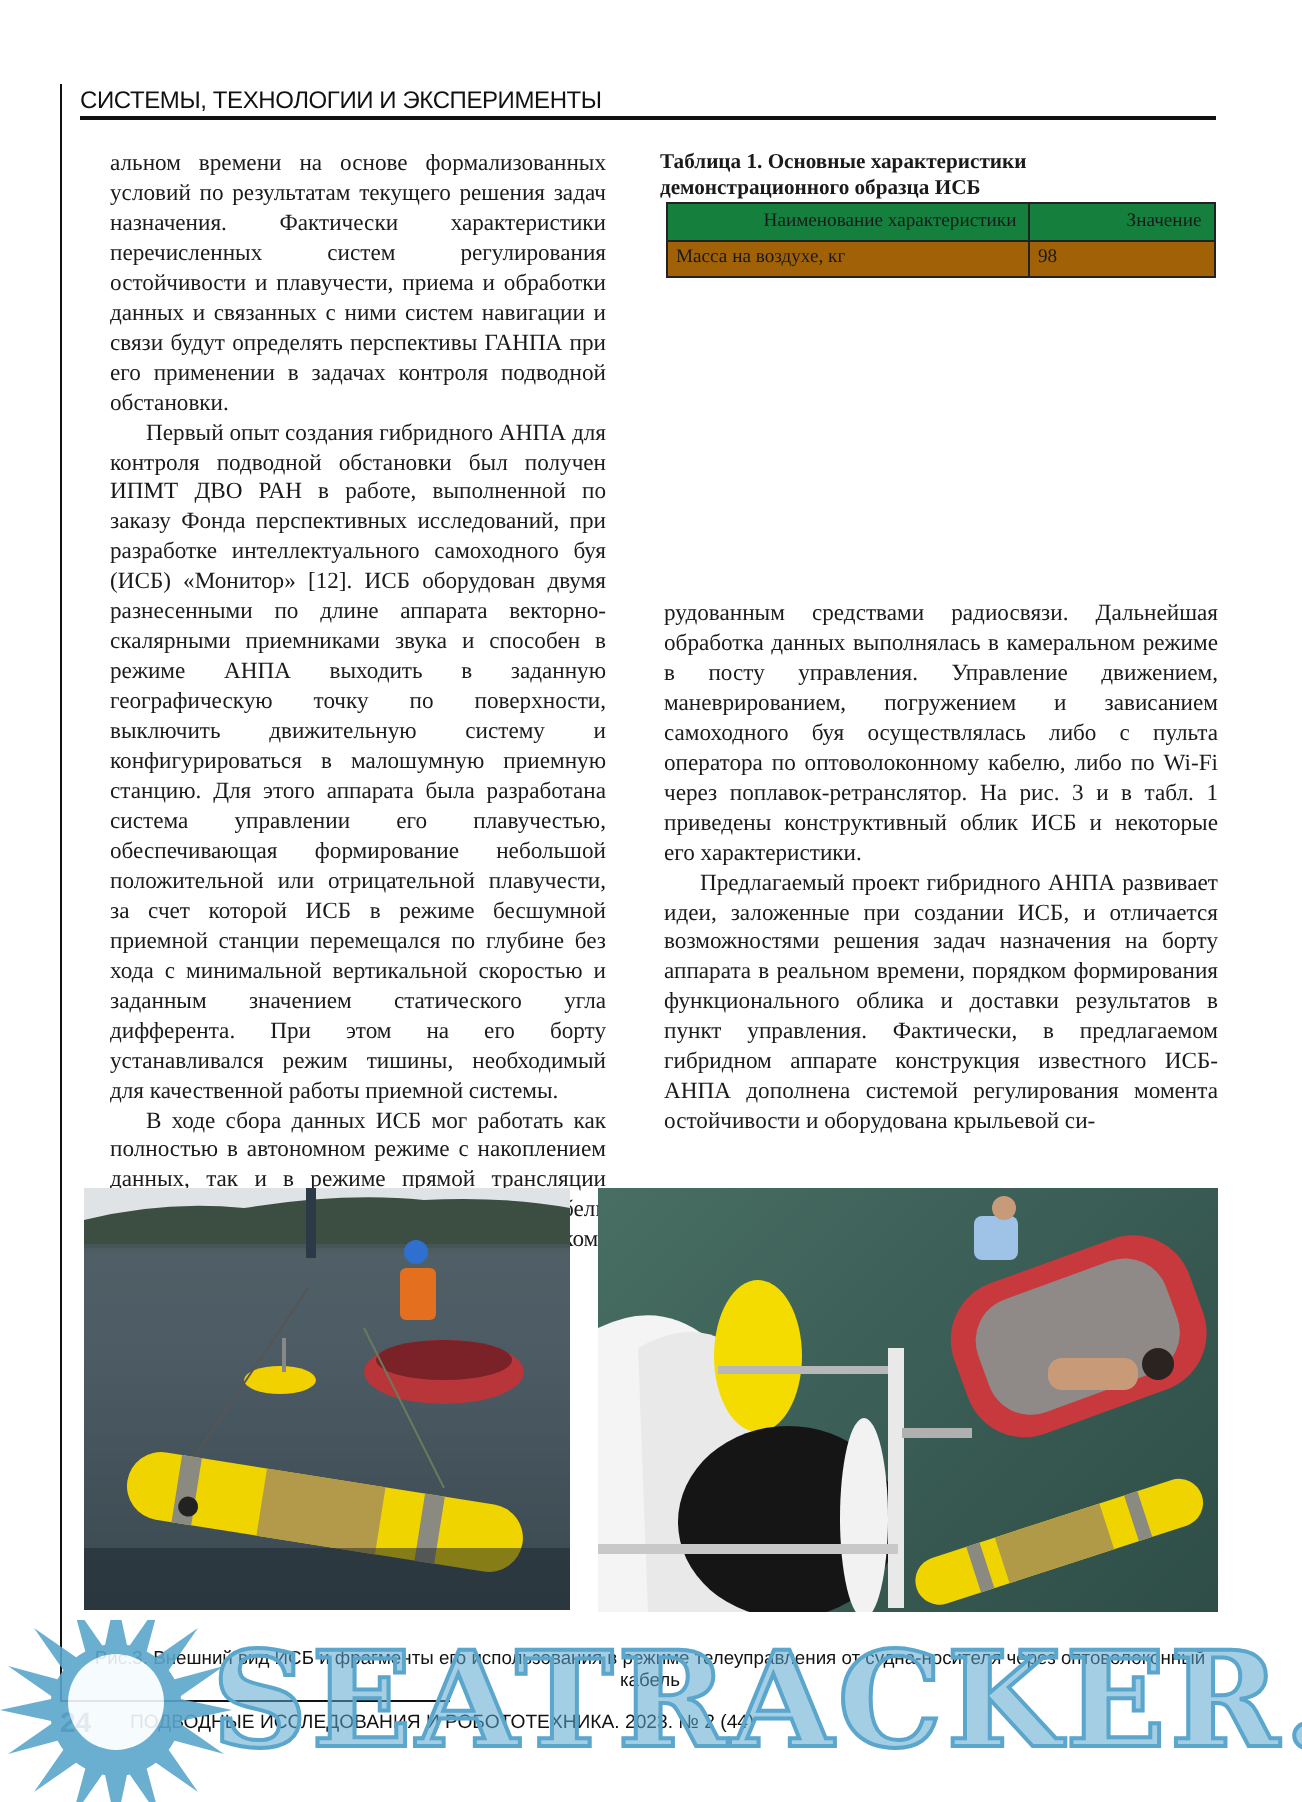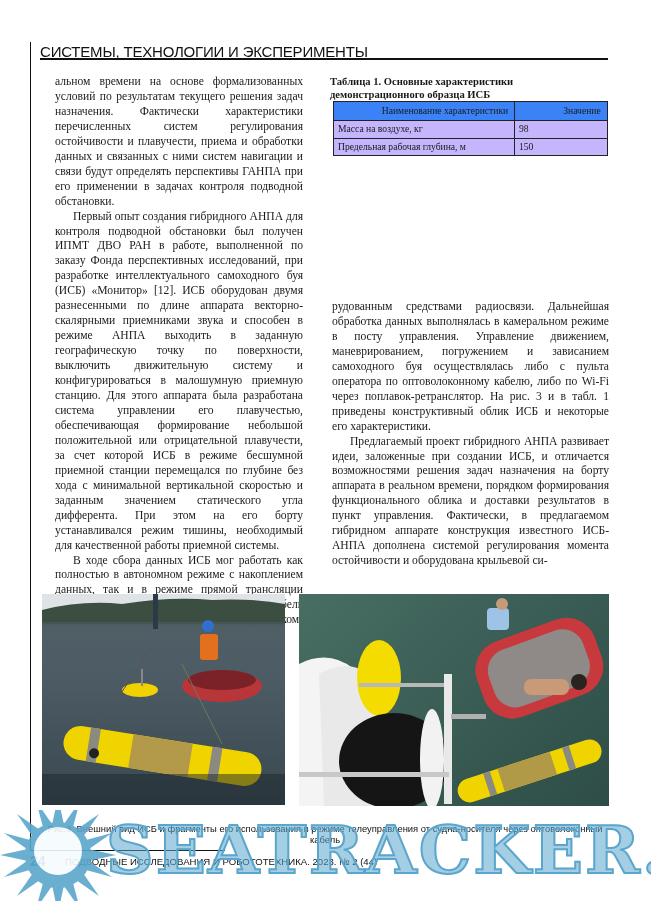--- a/index.html
+++ b/index.html
@@ -4,41 +4,41 @@
 <style>
   html, body { margin:0; padding:0; }
   body {
     width:651px; height:901px; background:#ffffff; position:relative; overflow:hidden;
     font-family:"Liberation Serif", serif; color:#1a1a1a;
   }
   .frame-left { position:absolute; left:30px; top:42px; width:1px; height:809px; background:#111; }
   .frame-bottom { position:absolute; left:30px; top:850px; width:195px; height:1px; background:#111; }
   .running-head {
     position:absolute; left:40px; top:43px; font-family:"Liberation Sans", sans-serif;
-    font-size:15px; letter-spacing:-0.2px; color:#111;
+    font-size:12px; letter-spacing:-0.2px; color:#111;
   }
   .head-rule { position:absolute; left:40px; top:58px; width:568px; height:1.5px; background:#111; }
 
   .col { position:absolute; font-size:11.6px; line-height:14.95px; text-align:justify; }
   .col p { margin:0; }
   .col p.indent { text-indent:18px; }
   .col-left { left:55px; top:75px; width:248px; }
   .col-right { left:332px; top:300px; width:277px; }
 
   .table-caption {
     position:absolute; left:330px; top:75px; width:275px; text-align:left;
     font-weight:bold; font-size:10.6px; line-height:13px;
   }
   table.specs {
     position:absolute; left:333px; top:101px; width:275px; border-collapse:collapse;
     font-size:9.6px; line-height:12.5px;
   }
   table.specs th, table.specs td { border:1px solid #222; padding:2px 4px; }
-  table.specs th { background:#3b82f6; font-weight:normal; height:14px;padding-left:46px; }
-  table.specs td { background:#c4b5fd; }
+  table.specs th { background:#15803d; font-weight:normal; height:14px;padding-left:46px; }
+  table.specs td { background:#a16207; }
   table.specs td.name { width:172px; text-align:justify; text-align-last:left; }
   table.specs td.val { text-align:left; }
 
   .photo { position:absolute; overflow:hidden; }
   .photo-left { left:42px; top:594px; width:243px; height:211px;
     background:linear-gradient(180deg,#dfe3e6 0%,#dfe3e6 8%,#3d4b44 8%,#4a5a50 14%,#56646b 16%,#4e5c64 40%,#35434b 70%,#1f2a31 100%); }
   .photo-right { left:299px; top:594px; width:310px; height:212px;
     background:linear-gradient(135deg,#486e63 0%,#3a5d55 50%,#2e4d47 100%); }
 
   .caption {
@@ -76,24 +76,20 @@
   <thead>
     <tr>
       <th>Наименование характеристики</th>
       <th>Значение</th>
     </tr>
   </thead>
   <tbody>
     <tr>
       <td class="name">Масса на воздухе, кг</td>
       <td class="val">98</td>
-    </tr>
-    <tr>
-      <td class="name">Предельная рабочая глубина, м</td>
-      <td class="val">150</td>
     </tr>
   </tbody>
 </table>
 
 <div class="col col-right">
   <p>рудованным средствами радиосвязи. Дальнейшая обработка данных выполнялась в камеральном режиме в посту управления. Управление движением, маневрированием, погружением и зависанием самоходного буя осуществлялась либо с пульта оператора по оптоволоконному кабелю, либо по Wi-Fi через поплавок-ретранслятор. На рис. 3 и в табл. 1 приведены конструктивный облик ИСБ и некоторые его характеристики.</p>
   <p class="indent">Предлагаемый проект гибридного АНПА развивает идеи, заложенные при создании ИСБ, и отличается возможностями решения задач назначения на борту аппарата в реальном времени, порядком формирования функционального облика и доставки результатов в пункт управления. Фактически, в предлагаемом гибридном аппарате конструкция известного ИСБ-АНПА дополнена системой регулирования момента остойчивости и оборудована крыльевой си-</p>
 </div>
 
 <div class="photo photo-left">

